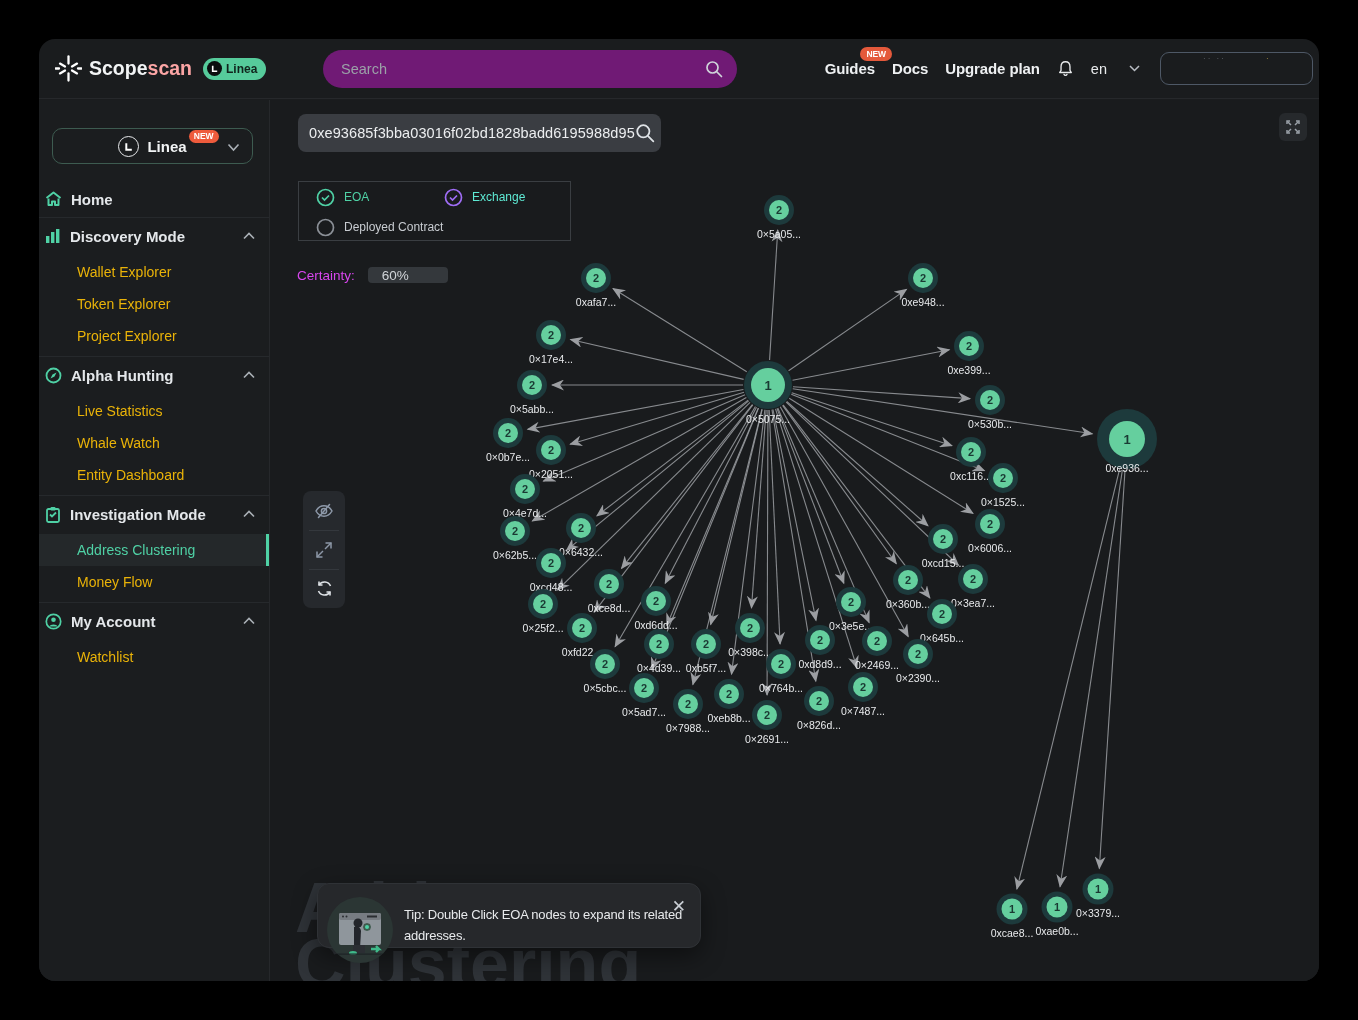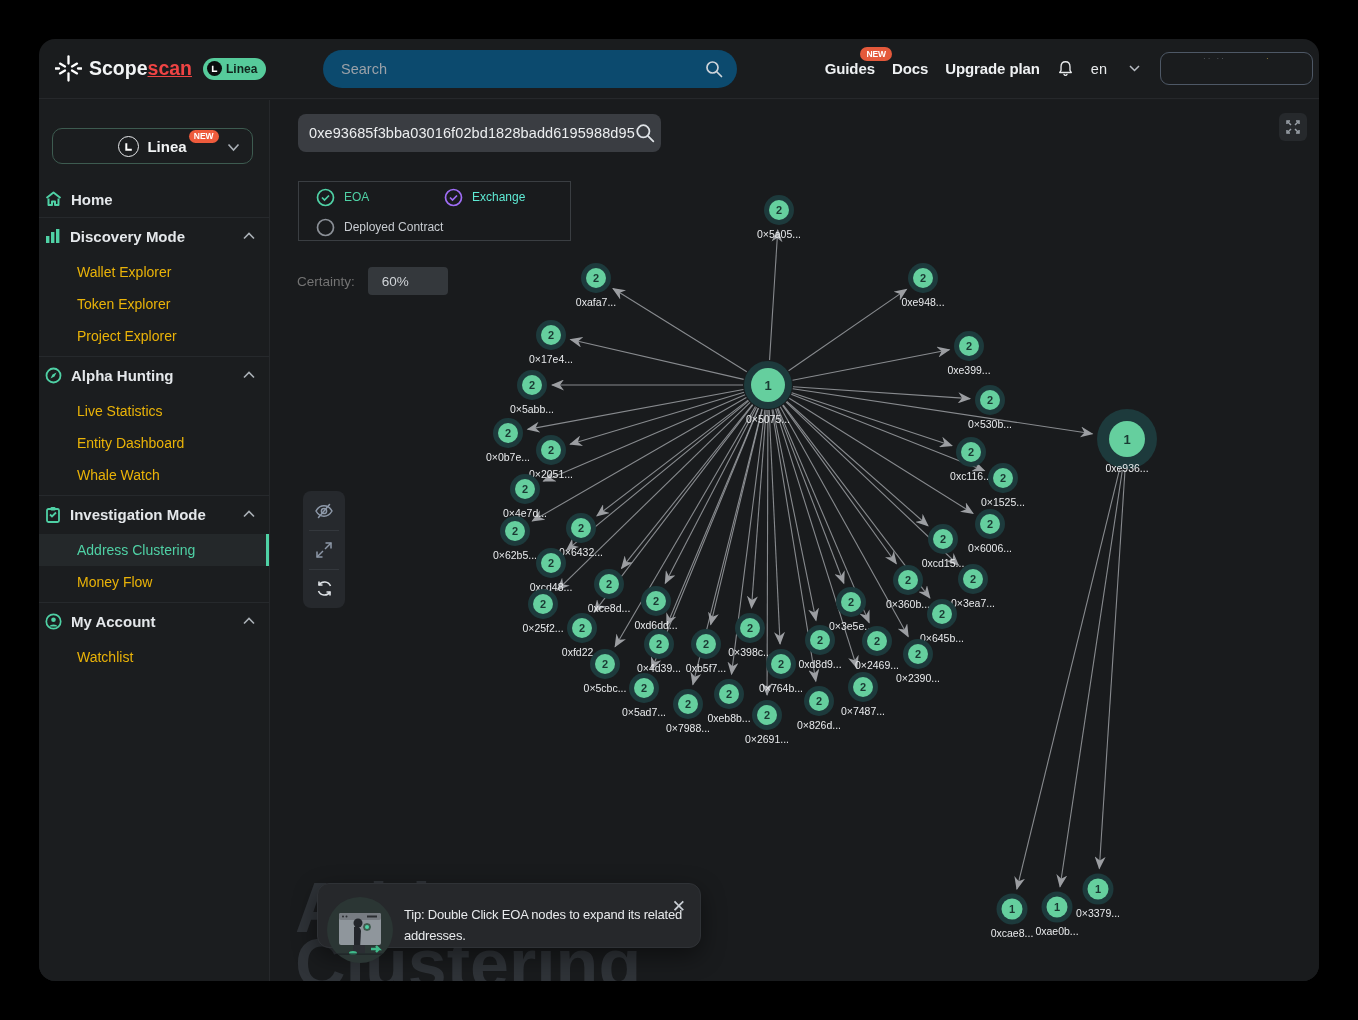--- a/index.html
+++ b/index.html
@@ -2,25 +2,25 @@
 <html><head>
 <meta charset="utf-8">
 <style>
   * { margin:0; padding:0; box-sizing:border-box; }
   html,body { width:1358px; height:1020px; background:#000; font-family:"Liberation Sans",sans-serif; }
   #app { position:absolute; left:39px; top:39px; width:1280px; height:942px; background:#1a1c1e; border-radius:16px; overflow:hidden; }
   
   .header { position:relative; height:60px; display:flex; align-items:center; padding:0 6px 0 16px; border-bottom:1px solid #26282b; }
   .brand { display:flex; align-items:center; gap:7px; }
   .brand-name { font-size:19.5px; font-weight:bold; color:#f2f4f5; }
-  .brand-name .accent { color:#ef4444;text-decoration:underline; }
+  .brand-name .accent { color:#fca5a5; }
   .linea-pill { display:flex; align-items:center; gap:4px; background:#56cb9b; border-radius:11px; height:22px; padding:0 9px 0 4px; margin-left:4px; }
   .linea-pill .lp-icon { width:15px; height:15px; border-radius:50%; background:#0b0d0e; display:flex; align-items:center; justify-content:center; }
   .linea-pill .lp-label { font-size:12px; font-weight:bold; color:#10241c; }
-  .search { position:absolute; left:284px; top:11px; width:414px; height:38px; background:#0c4a6e; border-radius:19px; display:flex; align-items:center; padding:0 14px 0 18px; }
+  .search { position:absolute; left:284px; top:11px; width:414px; height:38px; background:#701a75; border-radius:19px; display:flex; align-items:center; padding:0 14px 0 18px; }
   .search-ph { color:#9ba1a8; font-size:14.5px; flex:1; }
   .hnav { margin-left:auto; display:flex; align-items:center; gap:17px; }
   .hnav-item { color:#eef0f2; font-size:15px; font-weight:bold; letter-spacing:-0.1px; position:relative; white-space:nowrap; }
   .new-badge { position:absolute; top:-13px; right:-17px; background:#e4593b; color:#fff; font-size:8.5px; font-weight:bold; padding:2px 6px; border-radius:7px; }
   .lang { display:flex; align-items:center; gap:22px; color:#e8eaec; font-size:14.5px; }
   .wallet-box { width:153px; height:33px; border:1px solid #4e5866; border-radius:9px; position:relative; margin-left:3px; }
   .wallet-box .wm1 { position:absolute; left:42px; top:1px; color:#5a5f66; font-size:8px; letter-spacing:2px; }
   .wallet-box .wm2 { position:absolute; left:105px; top:1px; color:#a08940; font-size:8px; }
   
   .body { position:absolute; top:61px; left:0; right:0; bottom:0; display:flex; }
@@ -42,22 +42,22 @@
   .main { position:relative; flex:1; height:100%; background:#191b1d; }
   .graph-svg { position:absolute; left:0; top:0; z-index:1; }
   .addr-box { position:absolute; left:28px; top:14px; width:363px; height:38px; background:#3a3d42; border-radius:8px; display:flex; align-items:center; padding:0 6px 0 11px; overflow:hidden; z-index:3; }
   .addr-text { color:#eceef0; font-size:14.5px; white-space:nowrap; overflow:hidden; flex:1; letter-spacing:.1px; }
   .fullscreen-btn { position:absolute; left:1009px; top:13px; width:28px; height:28px; background:#26292c; border-radius:6px; display:flex; align-items:center; justify-content:center; z-index:3; }
   .legend { position:absolute; left:28px; top:81px; width:273px; height:60px; border:1px solid #3a3e42; z-index:3; }
   .legend-row { display:flex; align-items:center; height:30px; }
   .legend-item { display:flex; align-items:center; gap:9px; padding-left:17px; }
   .legend-item .li-label { font-size:12px; }
   .certainty { position:absolute; left:27px; top:167px; display:flex; align-items:center; z-index:3; }
-  .certainty .c-label { color:#737373; font-size:13.5px; margin-right:13px; }
-  .certainty .c-dd { width:80px; height:28px; background:#34383c; border-radius:4px; display:flex; align-items:center; padding:0 9px 0 14px;gap:31px; }
+  .certainty .c-label { color:#d946ef; font-size:13.5px; margin-right:13px; }
+  .certainty .c-dd { width:80px; height:16px; background:#34383c; border-radius:4px; display:flex; align-items:center; padding:0 9px 0 14px;gap:31px; }
   .certainty .c-val { color:#d0d4d8; font-size:13.5px; flex:1; }
   .toolbar { position:absolute; left:33px; top:391px; width:42px; height:117px; background:#26292d; border-radius:8px; display:flex; flex-direction:column; z-index:3; }
   .tool-btn { flex:1; display:flex; align-items:center; justify-content:center; position:relative; }
   .tool-btn + .tool-btn::before { content:""; position:absolute; top:0; left:6px; right:6px; height:1px; background:#34383d; }
   .watermark { position:absolute; left:25px; top:780px; font-size:70px; font-weight:bold; color:#2f3338; line-height:56px; letter-spacing:0px; z-index:2; white-space:nowrap; }
   .tip-card { position:absolute; left:47px; top:783px; width:384px; height:65px; background:#26282b; border:1px solid #2f3236; border-radius:12px; z-index:4; box-shadow:0 8px 24px rgba(0,0,0,.45); }
   .tip-avatar { position:absolute; left:9px; top:13px; width:66px; height:66px; border-radius:50%; background:#2b3634; overflow:hidden; }
   .tip-text { position:absolute; left:86px; top:20px; width:292px; color:#e8eaec; font-size:13px; letter-spacing:-0.2px; line-height:21px; }
   .tip-close { position:absolute; right:14px; top:12px; color:#c9ced4; font-size:17px; }
   svg { display:block; }
@@ -167,22 +167,22 @@
                 <path d="M11.5 5.5 L9.5 9.5 L5.5 11.5 L7.5 7.5 Z" fill="#4fd1a5"></path>
               </svg>
             </span>
             <span class="sec-label">Alpha Hunting</span>
             <svg class="sec-chev" width="12" height="8" viewBox="0 0 12 8">
               <path d="M1 6.5 L6 1.5 L11 6.5" stroke="#aab0b6" stroke-width="1.6" fill="none"></path>
             </svg>
           </div>
           <div class="sub-list">
             <div class="nav-sub">Live Statistics</div>
+            <div class="nav-sub">Whale Watch</div>
             <div class="nav-sub">Entity Dashboard</div>
-            <div class="nav-sub">Whale Watch</div>
           </div>
           <div class="nav-div"></div>
           <div class="nav-sec">
             <span>
               <svg width="16" height="17" viewBox="0 0 16 17">
                 <rect x="2" y="3" width="12" height="13" rx="1.5" stroke="#4fd1a5" stroke-width="1.8" fill="none"></rect>
                 <rect x="5.5" y="1" width="5" height="3.4" rx="1" fill="#4fd1a5"></rect>
                 <path d="M5 8.5 L7 10.5 L11 6.5" stroke="#4fd1a5" stroke-width="1.8" fill="none"></path>
               </svg>
             </span>

